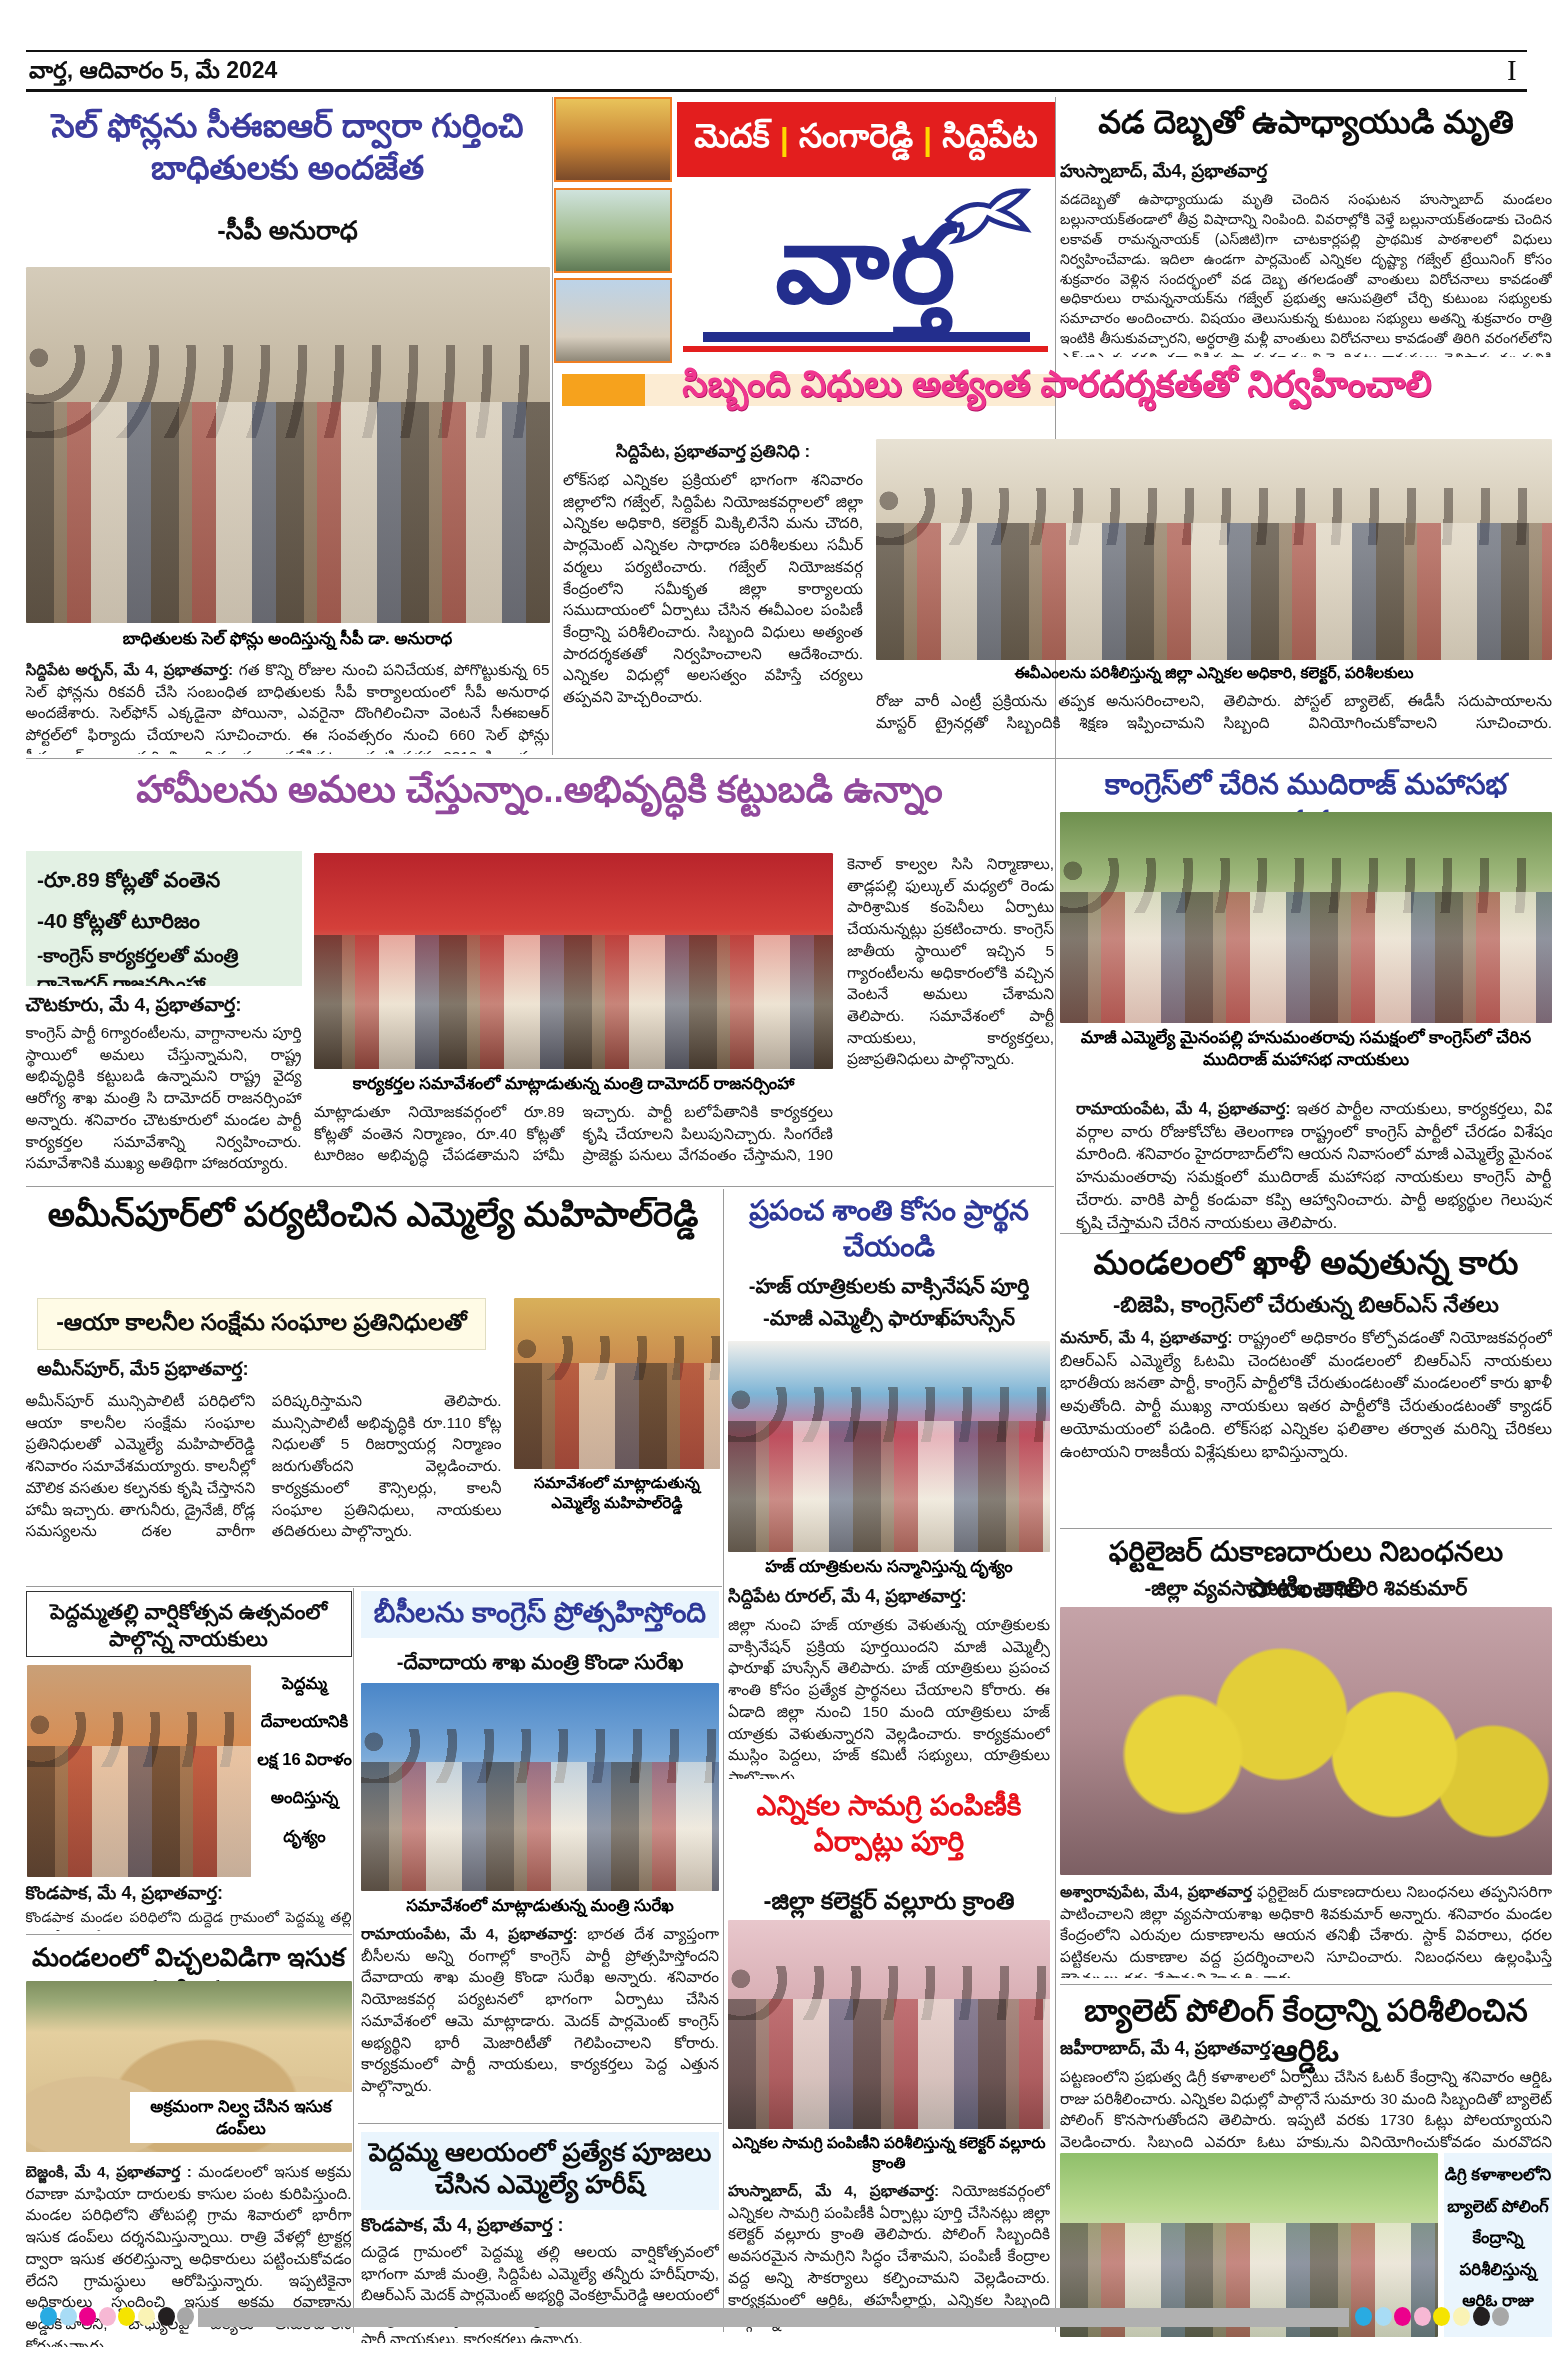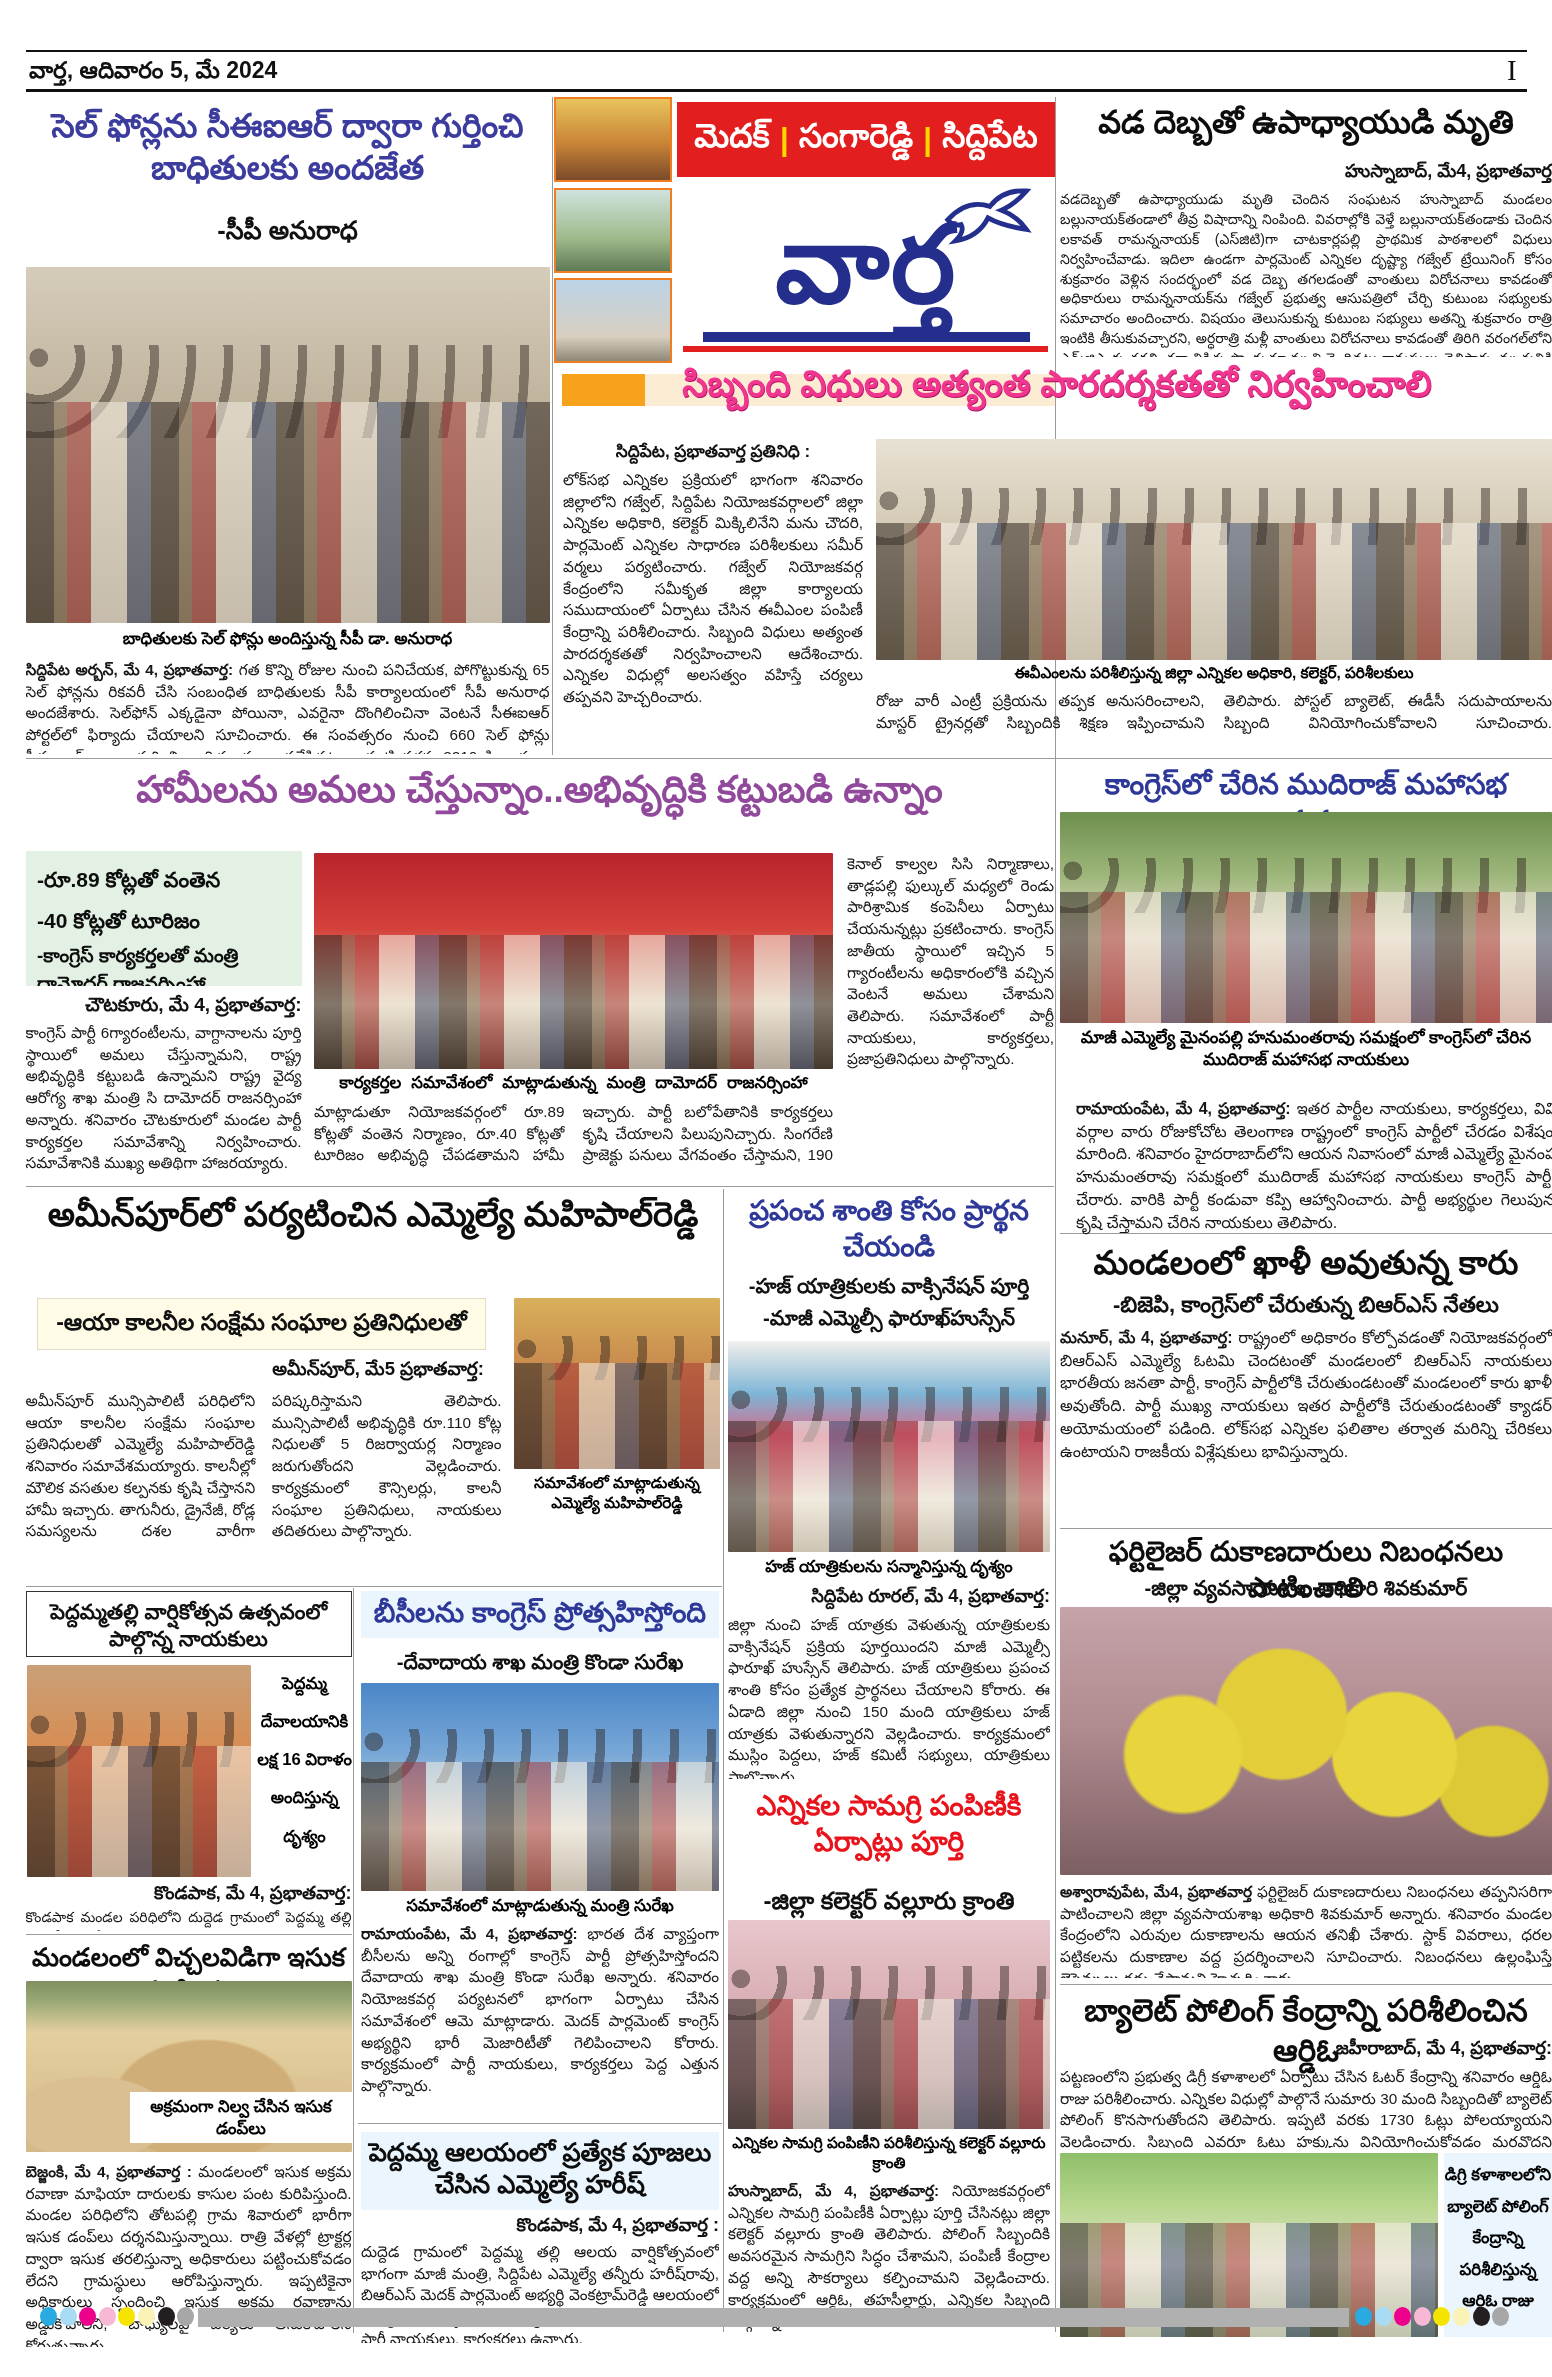--- a/index.html
+++ b/index.html
@@ -2,21 +2,21 @@
 <html style="font-size:10.2px"><head>
 <meta charset="utf-8">
 <style>
   html,body{margin:0;padding:0;background:#ffffff;}
   #page{position:relative;width:1552px;height:2377px;background:#ffffff;overflow:hidden;
         font-family:"Liberation Sans","DejaVu Sans",sans-serif;color:#111;}
   .abs{position:absolute;}
   .clip{overflow:hidden;}
   .headline{font-weight:bold;text-align:center;line-height:1.28;}
   .subhead{font-weight:bold;text-align:center;line-height:1.3;}
-  .dateline{font-weight:bold;text-align:right;}
+  .dateline{font-weight:bold;text-align:left;}
   .byline{font-weight:bold;text-align:center;}
   .body-text{font-size:15.3px;line-height:1.42;text-align:justify;color:#161616;}
   .body-text .dl{font-weight:bold;}
   .caption{font-weight:bold;text-align:center;line-height:1.3;color:#000;}
   .photo{position:absolute;overflow:hidden;border-radius:1.3px;}
   .people::after{content:"";position:absolute;bottom:0;left:0;right:0;height:62%;opacity:.6;
       background:repeating-linear-gradient(90deg, rgba(52,44,38,.95) 0 28px, rgba(126,104,82,.9) 28px 41px,
       rgba(168,52,52,.85) 41px 65px, rgba(242,236,224,.95) 65px 101px, rgba(70,86,120,.9) 101px 125px);}
   .heads::before{content:"";position:absolute;top:22%;left:0;right:0;height:26%;opacity:.5;
       background:repeating-radial-gradient(circle at 12.8px 12.8px, rgba(40,30,25,.9) 0 9px, transparent 9.6px 37px);}
@@ -98,21 +98,21 @@
 
   <div class="abs headline" style="left:25.5px;top:766px;width:1028px;font-size:37px;color:#91499c;">హామీలను అమలు చేస్తున్నాం..అభివృద్ధికి కట్టుబడి ఉన్నాం</div>
   <div class="abs green-box clip" style="left:25.5px;top:851px;width:276px;height:135px;padding:9px 11.5px;box-sizing:border-box;">
     <div class="bullet">-రూ.89 కోట్లతో వంతెన</div>
     <div class="bullet">-40 కోట్లతో టూరిజం</div>
     <div class="bullet" style="font-size:19px;line-height:1.5;">-కాంగ్రెస్ కార్యకర్తలతో మంత్రి దామోదర్ రాజనర్సింహా</div>
   </div>
   <div class="abs dateline" style="left:25.5px;top:994px;width:276px;font-size:19px;">చౌటకూరు, మే 4, ప్రభాతవార్త:</div>
   <div class="abs body-text clip" style="left:25.5px;top:1022px;width:276px;height:160px;">కాంగ్రెస్ పార్టీ 6గ్యారంటీలను, వాగ్దానాలను పూర్తి స్థాయిలో అమలు చేస్తున్నామని, రాష్ట్ర అభివృద్ధికి కట్టుబడి ఉన్నామని రాష్ట్ర వైద్య ఆరోగ్య శాఖ మంత్రి సి దామోదర్ రాజనర్సింహా అన్నారు. శనివారం చౌటకూరులో మండల పార్టీ కార్యకర్తల సమావేశాన్ని నిర్వహించారు. సమావేశానికి ముఖ్య అతిథిగా హాజరయ్యారు.</div>
   <div class="photo people" style="left:314px;top:853px;width:519px;height:216px;background:linear-gradient(180deg,#b8242b 0%,#d4403a 35%,#e8d9c2 70%,#5c4a38 100%);"></div>
-  <div class="abs caption clip" style="left:314px;top:1073px;width:519px;height:24px;font-size:16.6px;font-family:Liberation Mono, monospace;">కార్యకర్తల సమావేశంలో మాట్లాడుతున్న మంత్రి దామోదర్ రాజనర్సింహా</div>
+  <div class="abs caption clip" style="left:314px;top:1073px;width:519px;height:24px;font-size:16.6px;">కార్యకర్తల సమావేశంలో మాట్లాడుతున్న మంత్రి దామోదర్ రాజనర్సింహా</div>
   <div class="abs body-text clip" style="left:314px;top:1101px;width:519px;height:80px;column-count:2;column-gap:18px;">మాట్లాడుతూ నియోజకవర్గంలో రూ.89 కోట్లతో వంతెన నిర్మాణం, రూ.40 కోట్లతో టూరిజం అభివృద్ధి చేపడతామని హామీ ఇచ్చారు. పార్టీ బలోపేతానికి కార్యకర్తలు కృషి చేయాలని పిలుపునిచ్చారు. సింగరేణి ప్రాజెక్టు పనులు వేగవంతం చేస్తామని, 190 కోట్లతో రహదారుల నిర్మాణం చేపడతామని తెలిపారు.</div>
   <div class="abs body-text clip" style="left:847px;top:853px;width:207px;height:328px;">కెనాల్ కాల్వల సిసి నిర్మాణాలు, తాడ్లపల్లి ఫుల్కుల్ మధ్యలో రెండు పారిశ్రామిక కంపెనీలు ఏర్పాటు చేయనున్నట్లు ప్రకటించారు. కాంగ్రెస్ జాతీయ స్థాయిలో ఇచ్చిన 5 గ్యారంటీలను అధికారంలోకి వచ్చిన వెంటనే అమలు చేశామని తెలిపారు. సమావేశంలో పార్టీ నాయకులు, కార్యకర్తలు, ప్రజాప్రతినిధులు పాల్గొన్నారు.</div>
 
   <div class="abs headline" style="left:1060px;top:766px;width:492px;font-size:29px;color:#2e3898;">కాంగ్రెస్‌లో చేరిన ముదిరాజ్ మహాసభ నాయకులు</div>
   <div class="photo people heads" style="left:1060px;top:812px;width:492px;height:211px;background:linear-gradient(180deg,#6e8f4e 0%,#9db77a 30%,#e7dccb 60%,#b77a6e 100%);"></div>
   <div class="abs caption clip" style="left:1060px;top:1027px;width:492px;height:51px;font-size:17px;">మాజీ ఎమ్మెల్యే మైనంపల్లి హనుమంతరావు సమక్షంలో కాంగ్రెస్‌లో చేరిన ముదిరాజ్ మహాసభ నాయకులు</div>
   <p class="abs body-text clip" style="left:1060px;top:1082px;width:492px;height:148px;margin:16px;font-size:16px;">
     <span class="dl">రామాయంపేట, మే 4, ప్రభాతవార్త:</span>
     <span>ఇతర పార్టీల నాయకులు, కార్యకర్తలు, వివిధ వర్గాల వారు రోజుకోచోట తెలంగాణ రాష్ట్రంలో కాంగ్రెస్ పార్టీలో చేరడం విశేషంగా మారింది. శనివారం హైదరాబాద్‌లోని ఆయన నివాసంలో మాజీ ఎమ్మెల్యే మైనంపల్లి హనుమంతరావు సమక్షంలో ముదిరాజ్ మహాసభ నాయకులు కాంగ్రెస్ పార్టీలో చేరారు. వారికి పార్టీ కండువా కప్పి ఆహ్వానించారు. పార్టీ అభ్యర్థుల గెలుపునకు కృషి చేస్తామని చేరిన నాయకులు తెలిపారు.</span>
   </p>

